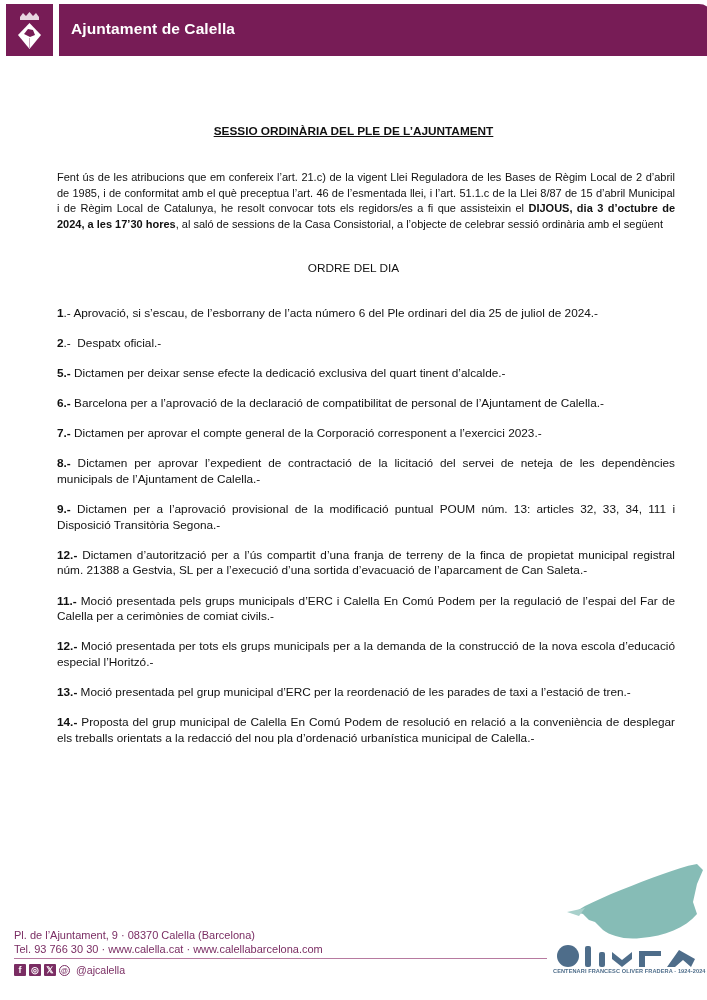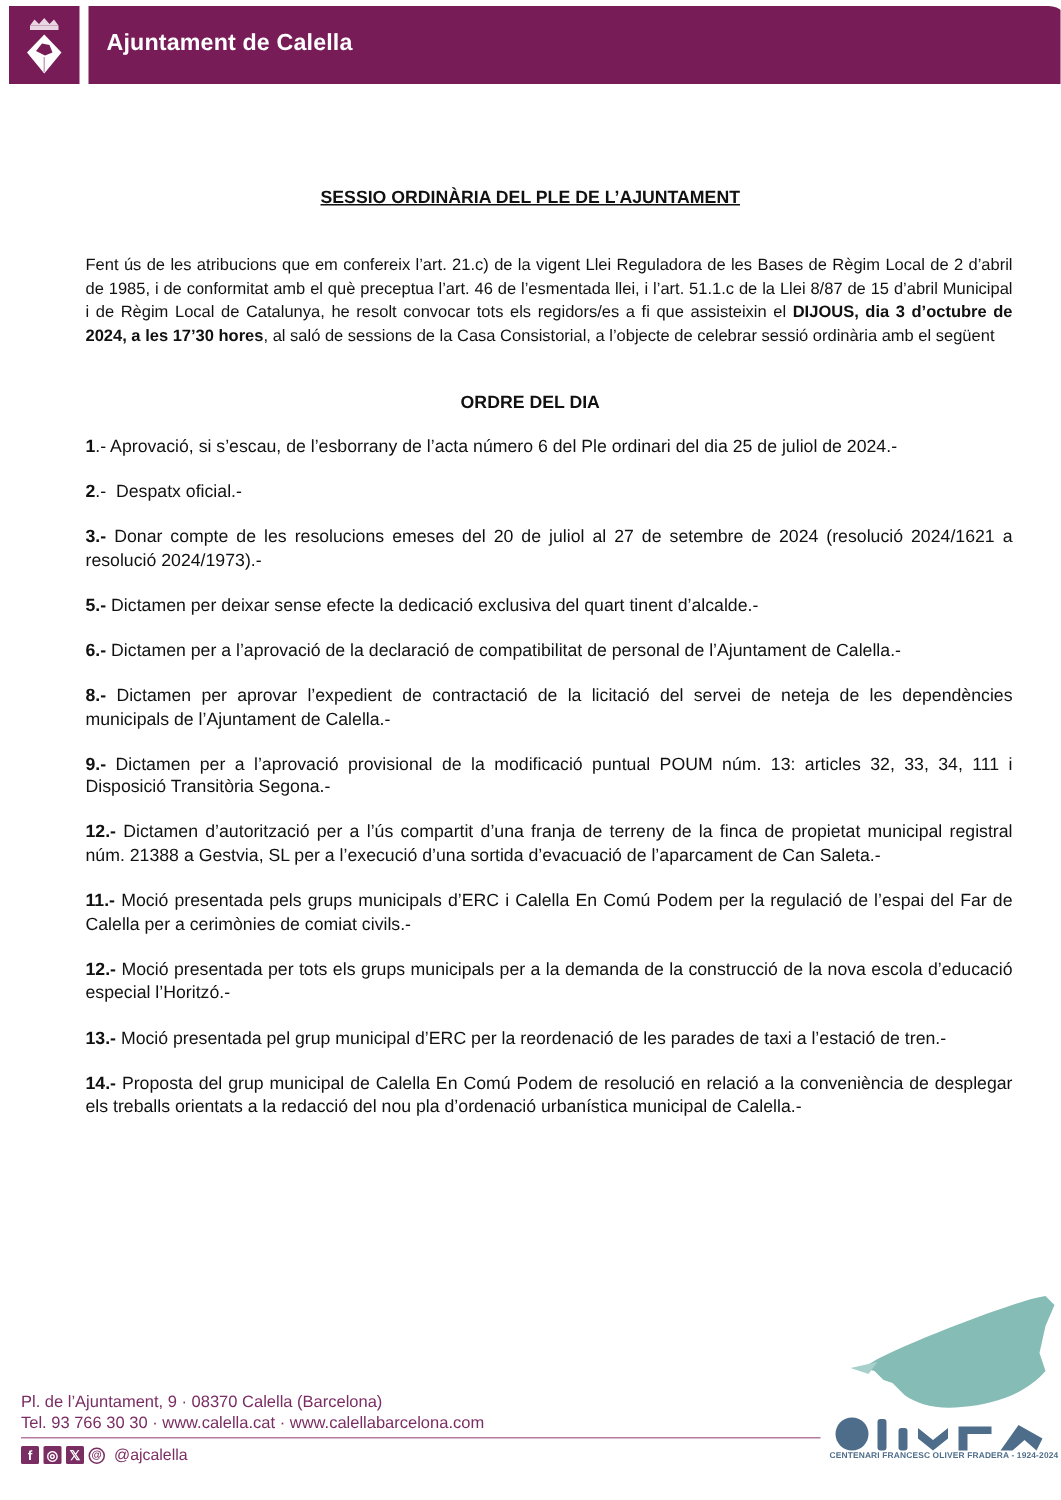--- a/index.html
+++ b/index.html
@@ -4,22 +4,22 @@
 <style>
   html, body { margin: 0; padding: 0; background: #ffffff; }
   body { width: 707px; height: 1000px; position: relative; overflow: hidden; font-family: "Liberation Sans", sans-serif; color: #111; }
   .header-logo { position: absolute; left: 6px; top: 4px; width: 47px; height: 52px; background: #771c56; }
   .header-logo svg { position: absolute; left: 0; top: 0; }
   .header-bar { position: absolute; left: 59px; top: 4px; width: 654px; height: 52px; background: #771c56; border-top-right-radius: 14px; }
   .header-title { position: absolute; left: 12px; top: 16px; color: #ffffff; font-weight: bold; font-size: 15.5px; letter-spacing: 0.1px; }
   .doc-title { position: absolute; left: 0; width: 707px; top: 124px; text-align: center; font-weight: bold; font-size: 11.8px; text-decoration: underline; }
   .intro { position: absolute; left: 57px; top: 170px; width: 618px; font-size: 11px; line-height: 15.6px; text-align: justify; }
   .intro b { font-weight: bold; }
-  .section-title { position: absolute; left: 0; width: 707px; top: 261px; text-align: center; font-weight: bold; font-size: 11.8px; }
-  .items { position: absolute; left: 57px; top: 290px; width: 618px; }
+  .section-title { position: absolute; left: 0; width: 707px; top: 261px; text-align: center; font-weight: normal; font-size: 11.8px; }
+  .items { position: absolute; left: 57px; top: 306px; width: 618px; }
   .item { font-size: 11.8px; line-height: 15.6px; text-align: justify; margin: 0 0 14.5px 0; }
   .item .num { font-weight: bold; }
   .footer-addr { position: absolute; left: 14px; top: 928px; color: #7a2d63; font-size: 11px; line-height: 14px; }
   .footer-line { position: absolute; left: 14px; top: 958px; width: 533px; height: 1px; background: #b77aa0; }
   .social { position: absolute; left: 14px; top: 963px; height: 14px; display: flex; align-items: center; gap: 3px; color: #7a2d63; font-size: 10.6px; }
   .social .ic { width: 12px; height: 12px; background: #7a2d63; color: #fff; font-size: 9px; font-weight: bold; display: flex; align-items: center; justify-content: center; border-radius: 1px; }
   .social .ic.round { border-radius: 50%; background: transparent; color: #7a2d63; border: 1.5px solid #7a2d63; width: 9px; height: 9px; font-size: 7px; }
   .social .handle { margin-left: 3px; }
   .oliver { position: absolute; left: 545px; top: 862px; width: 160px; height: 128px; }
   .oliver-caption { position: absolute; left: 553px; top: 968px; font-size: 5.6px; color: #4e6d8a; font-weight: bold; letter-spacing: 0.1px; white-space: nowrap; }
@@ -42,23 +42,23 @@
 
 <div class="doc-title">SESSIO ORDINÀRIA DEL PLE DE L’AJUNTAMENT</div>
 
 <div class="intro"><span>Fent ús de les atribucions que em confereix l’art. 21.c) de la vigent Llei Reguladora de les Bases de Règim Local de 2 d’abril de 1985, i de conformitat amb el què preceptua l’art. 46 de l’esmentada llei, i l’art. 51.1.c de la Llei 8/87 de 15 d’abril Municipal i de Règim Local de Catalunya, he resolt convocar tots els regidors/es a fi que assisteixin el </span><b>DIJOUS, dia 3 d’octubre de 2024, a les 17’30 hores</b><span>, al saló de sessions de la Casa Consistorial, a l’objecte de celebrar sessió ordinària amb el següent</span></div>
 
 <div class="section-title">ORDRE DEL DIA</div>
 
 <div class="items">
   <p class="item"><span class="num">1</span><span>.- </span><span>Aprovació, si s’escau, de l’esborrany de l’acta número 6 del Ple ordinari del dia 25 de juliol de 2024.-</span></p>
   <p class="item"><span class="num">2</span><span style="white-space:pre">.-  </span><span>Despatx oficial.-</span></p>
-  <p class="item"><span class="num">3.-</span><span> </span><span>Donar compte de les resolucions emeses del 20 de juliol al 27 de setembre de 2024 (resolució 2024/1621 a resolució 2024/1973).-</span></p>
   <p class="item"><span class="num">5.-</span><span> </span><span>Dictamen per deixar sense efecte la dedicació exclusiva del quart tinent d’alcalde.-</span></p>
-  <p class="item"><span class="num">6.-</span><span> </span><span>Dictamen per a l’aprovació de la declaració de compatibilitat de personal de l’Ajuntament de Calella.-</span></p>
+  <p class="item"><span class="num">6.-</span><span> </span><span>Barcelona per a l’aprovació de la declaració de compatibilitat de personal de l’Ajuntament de Calella.-</span></p>
+  <p class="item"><span class="num">7.-</span><span> </span><span>Dictamen per aprovar el compte general de la Corporació corresponent a l’exercici 2023.-</span></p>
   <p class="item"><span class="num">8.-</span><span> </span><span>Dictamen per aprovar l’expedient de contractació de la licitació del servei de neteja de les dependències municipals de l’Ajuntament de Calella.-</span></p>
   <p class="item"><span class="num">9.-</span><span> </span><span>Dictamen per a l’aprovació provisional de la modificació puntual POUM núm. 13: articles 32, 33, 34, 111 i Disposició Transitòria Segona.-</span></p>
   <p class="item"><span class="num">12.-</span><span> </span><span>Dictamen d’autorització per a l’ús compartit d’una franja de terreny de la finca de propietat municipal registral núm. 21388 a Gestvia, SL per a l’execució d’una sortida d’evacuació de l’aparcament de Can Saleta.-</span></p>
   <p class="item"><span class="num">11.-</span><span> </span><span>Moció presentada pels grups municipals d’ERC i Calella En Comú Podem per la regulació de l’espai del Far de Calella per a cerimònies de comiat civils.-</span></p>
   <p class="item"><span class="num">12.-</span><span> </span><span>Moció presentada per tots els grups municipals per a la demanda de la construcció de la nova escola d’educació especial l’Horitzó.-</span></p>
   <p class="item"><span class="num">13.-</span><span> </span><span>Moció presentada pel grup municipal d’ERC per la reordenació de les parades de taxi a l’estació de tren.-</span></p>
   <p class="item"><span class="num">14.-</span><span> </span><span>Proposta del grup municipal de Calella En Comú Podem de resolució en relació a la conveniència de desplegar els treballs orientats a la redacció del nou pla d’ordenació urbanística municipal de Calella.-</span></p>
 </div>
 
 <div class="footer-addr">

